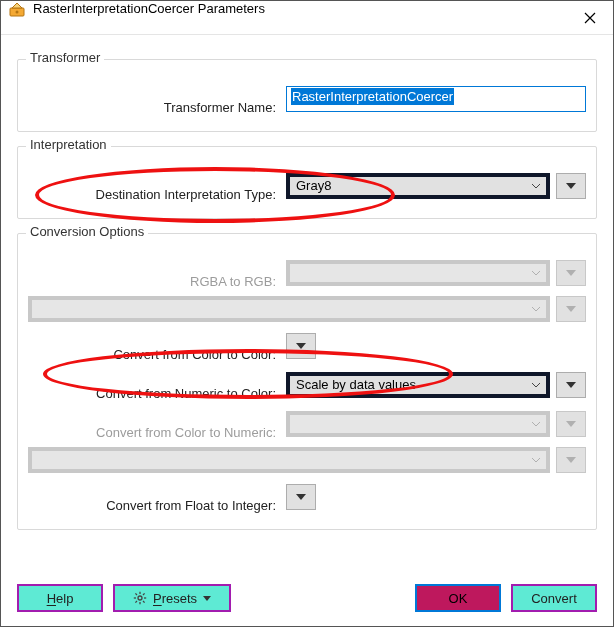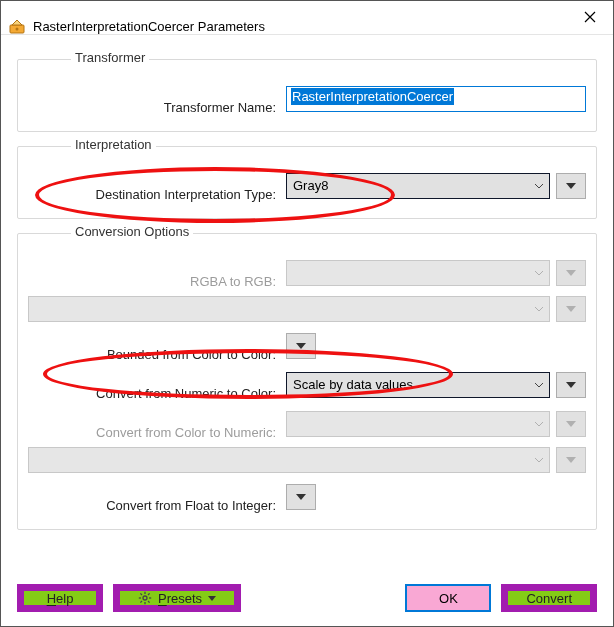--- a/index.html
+++ b/index.html
@@ -12,21 +12,21 @@
     width: 614px;
     height: 627px;
     border: 1px solid #555;
     position: relative;
     overflow: hidden;
   }
   
   .titlebar {
     height: 34px;
     display:flex;
-    align-items:flex-end;
+    align-items:flex-start;
     padding: 0 0 0 8px;
     border-bottom: 1px solid #e5e5e5;
     background:#fff;
   }
   .titlebar .app-icon {
     width:16px; height:16px; margin-right:8px;
     display:inline-flex; align-items:center; justify-content:center;
   }
   .titlebar .title {
     flex:1;
@@ -51,21 +51,20 @@
     margin: 14px 0 8px 0;
     padding: 16px 10px 10px 10px;
   }
   .group > .legend {
     position:absolute;
     top:-10px; left:8px;
     background:#fff;
     padding:0 4px;
     font-size:13px;
     color:#333;
-    margin-left:45px;
   }
 
   .row {
     display:flex;
     align-items:center;
     margin: 6px 0;
     min-height: 28px;
   }
   
   .row .lbl {
@@ -102,21 +101,21 @@
   .textinput .sel {
     background:#0078d7;
     color:#fff;
     padding:1px 1px;
   }
 
   
   .combo {
     flex:1;
     height:26px;
-    border:1px solid #0f172a;
+    border:4px solid #0f172a;
     background:#e1e1e1;
     display:flex;
     align-items:center;
     position:relative;
     padding-left:6px;
     font-size:13px;
     color:#000;
   }
   .combo.disabled {
     background:#e6e6e6;
@@ -150,33 +149,33 @@
   .buttons {
     position:absolute;
     left:0; right:0; bottom:0;
     padding: 12px 16px 14px 16px;
     display:flex;
     align-items:center;
     gap:10px;
   }
   .btn {
     height:28px;
-    border:7px solid #a21caf;
-    background:#84cc16;
+    border:2px solid #a21caf;
+    background:#5eead4;
     padding: 0 18px;
     font-size:13px;
     display:flex; align-items:center; justify-content:center;
     gap:6px;
     min-width:86px;
   }
   .btn.default {
     border:1px solid #0078d7;
     outline:1px solid #0078d7;
     outline-offset:-2px;
-    background:#f9a8d4;
+    background:#be185d;
     color:#000;
   }
   .btn .u { text-decoration: underline; text-underline-offset:2px; }
   .spacer { flex:1; }
 
   
   .anno {
     position:absolute;
     border:4px solid #e11;
     border-radius:50%;
@@ -274,21 +273,21 @@
         </div>
         <div class="extbtn disabled">
           <svg width="10" height="6" viewBox="0 0 10 6">
               <path d="M0 0 L5 6 L10 0 Z" fill="currentColor"></path>
             </svg>
         </div>
       </div>
     </div>
 
     <div class="row">
-      <div class="lbl">Bounded from Color to Color:</div>
+      <div class="lbl">Convert from Color to Color:</div>
       <div class="ctrl">
         <div class="extbtn">
           <svg width="10" height="6" viewBox="0 0 10 6">
               <path d="M0 0 L5 6 L10 0 Z" fill="currentColor"></path>
             </svg>
         </div>
       </div>
     </div>
 
     <div class="row">

